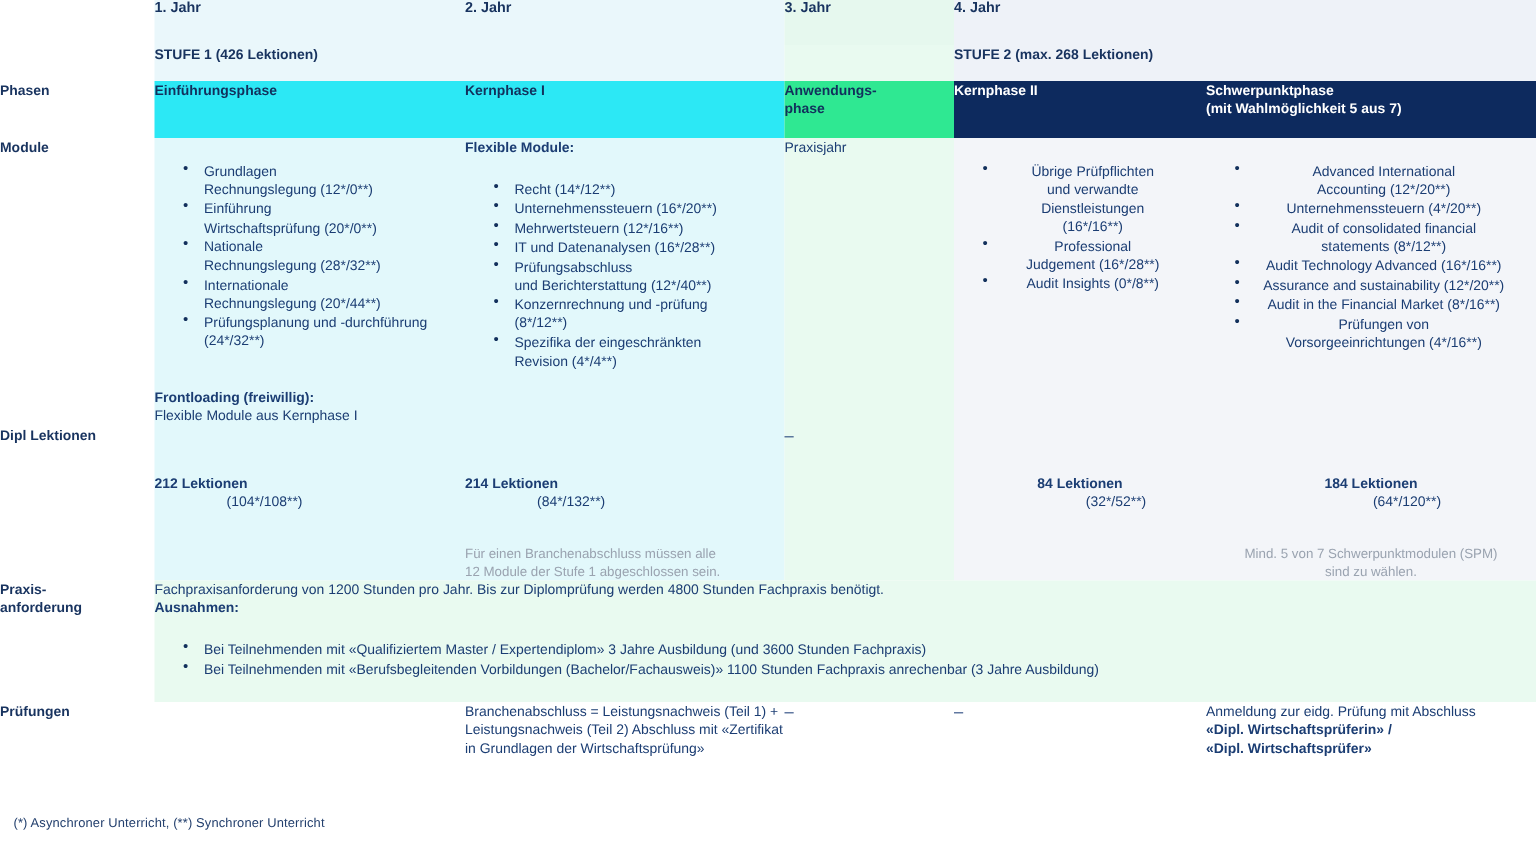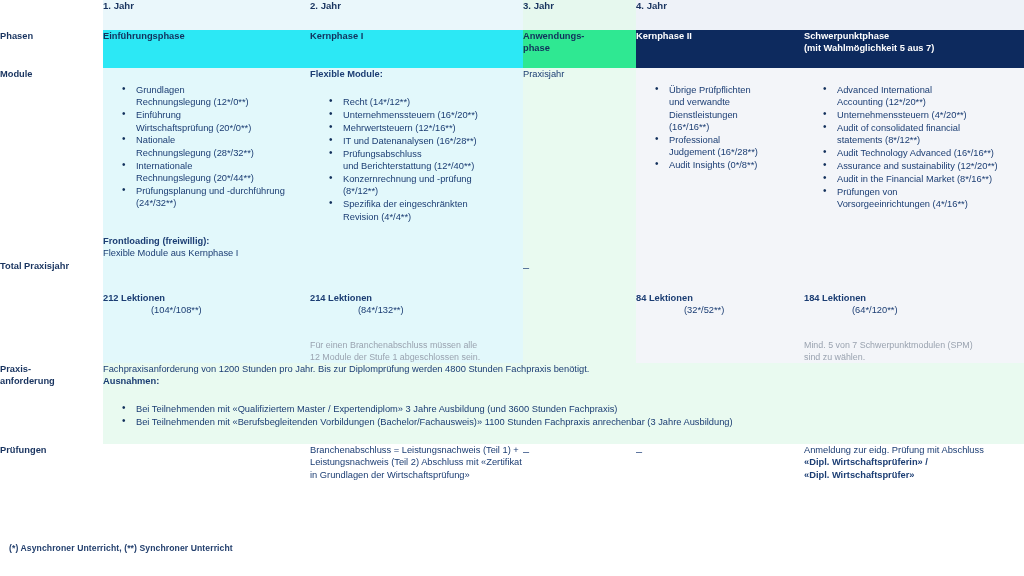--- a/index.html
+++ b/index.html
@@ -94,21 +94,21 @@
   .ph-label {
     background: #ffffff;
     font-weight: bold;
     color: #18335f;
     border-top: 1px solid #d9dde4;
   }
 
   
   .b-cyan  { background: #e2f8fb; }
   .b-green { background: #e9faf0; }
-  .b-grey  { background: #f3f5f9; }
+  .b-grey  { background: #f3f5f9; text-align: center; }
   .b-white { background: #ffffff; }
 
   .sep-r { border-right: 1px solid #ffffff; }
   .sep-r-l { border-right: 1px solid #e0e4ea; }
 
   .rowline { border-top: 1px solid #d9dde4; }
 
   .lbl {
     font-weight: bold;
     color: #18335f;
@@ -151,21 +151,21 @@
   }
   .praxis-body .line { display: block; }
   .praxis-body ul.bul li { padding-left: 17px; margin-bottom: 0px; }
 
   
   .footnote {
     position: absolute;
     left: 9px;
     top: 543px;
     font-size: 8.6px;
-    font-weight: bold;
+    font-weight: normal;
     color: #24406e;
     letter-spacing: .1px;
   }
 </style>
 </head>
 <body>
 
 <div id="page">
 
 <table class="matrix">
@@ -180,20 +180,26 @@
 
   <tbody>
         <tr class="r-year">
     <td class="cell-blank-white"></td>
     <td class="yr pad">1. Jahr</td>
     <td class="yr pad">2. Jahr</td>
     <td class="yr g pad">3. Jahr</td>
     <td class="yr b pad" colspan="2">4. Jahr</td>
   </tr>
 
+  <tr class="r-stufe">
+    <td class="cell-blank-white"></td>
+    <td class="stufe pad" colspan="2">STUFE 1 (426 Lektionen)</td>
+    <td class="stufe g"></td>
+    <td class="stufe b pad" colspan="2">STUFE 2 (max. 268 Lektionen)</td>
+  </tr>
 
   <tr class="r-phase">
     <td class="ph-label padlabel">Phasen</td>
     <td class="ph-cyan pad">
       <span>Einführungsphase</span>
     </td>
     <td class="ph-cyan pad">
       <span>Kernphase I</span>
     </td>
     <td class="ph-green pad">
@@ -257,21 +263,21 @@
               <li>Audit of consolidated financial<br>statements (8*/12**)</li>
               <li>Audit Technology Advanced (16*/16**)</li>
               <li>Assurance and sustainability (12*/20**)</li>
               <li>Audit in the Financial Market (8*/16**)</li>
               <li>Prüfungen von<br>Vorsorgeeinrichtungen (4*/16**)</li>
             </ul>
     </td>
   </tr>
 
   <tr class="r-total">
-    <td class="lbl padlabel rowline">Total Praxisjahr</td>
+    <td class="lbl padlabel rowline">Dipl Lektionen</td>
 
     <td class="b-cyan pad sep-r rowline">
       <span class="total-num">212 Lektionen</span>
       <span class="total-sub">(104*/108**)</span>
     </td>
 
     <td class="b-cyan pad sep-r rowline">
       <span class="total-num">214 Lektionen</span>
       <span class="total-sub">(84*/132**)</span>
       <span class="total-note">Für einen Branchenabschluss müssen alle<br>12 Module der Stufe 1 abgeschlossen sein.</span>

